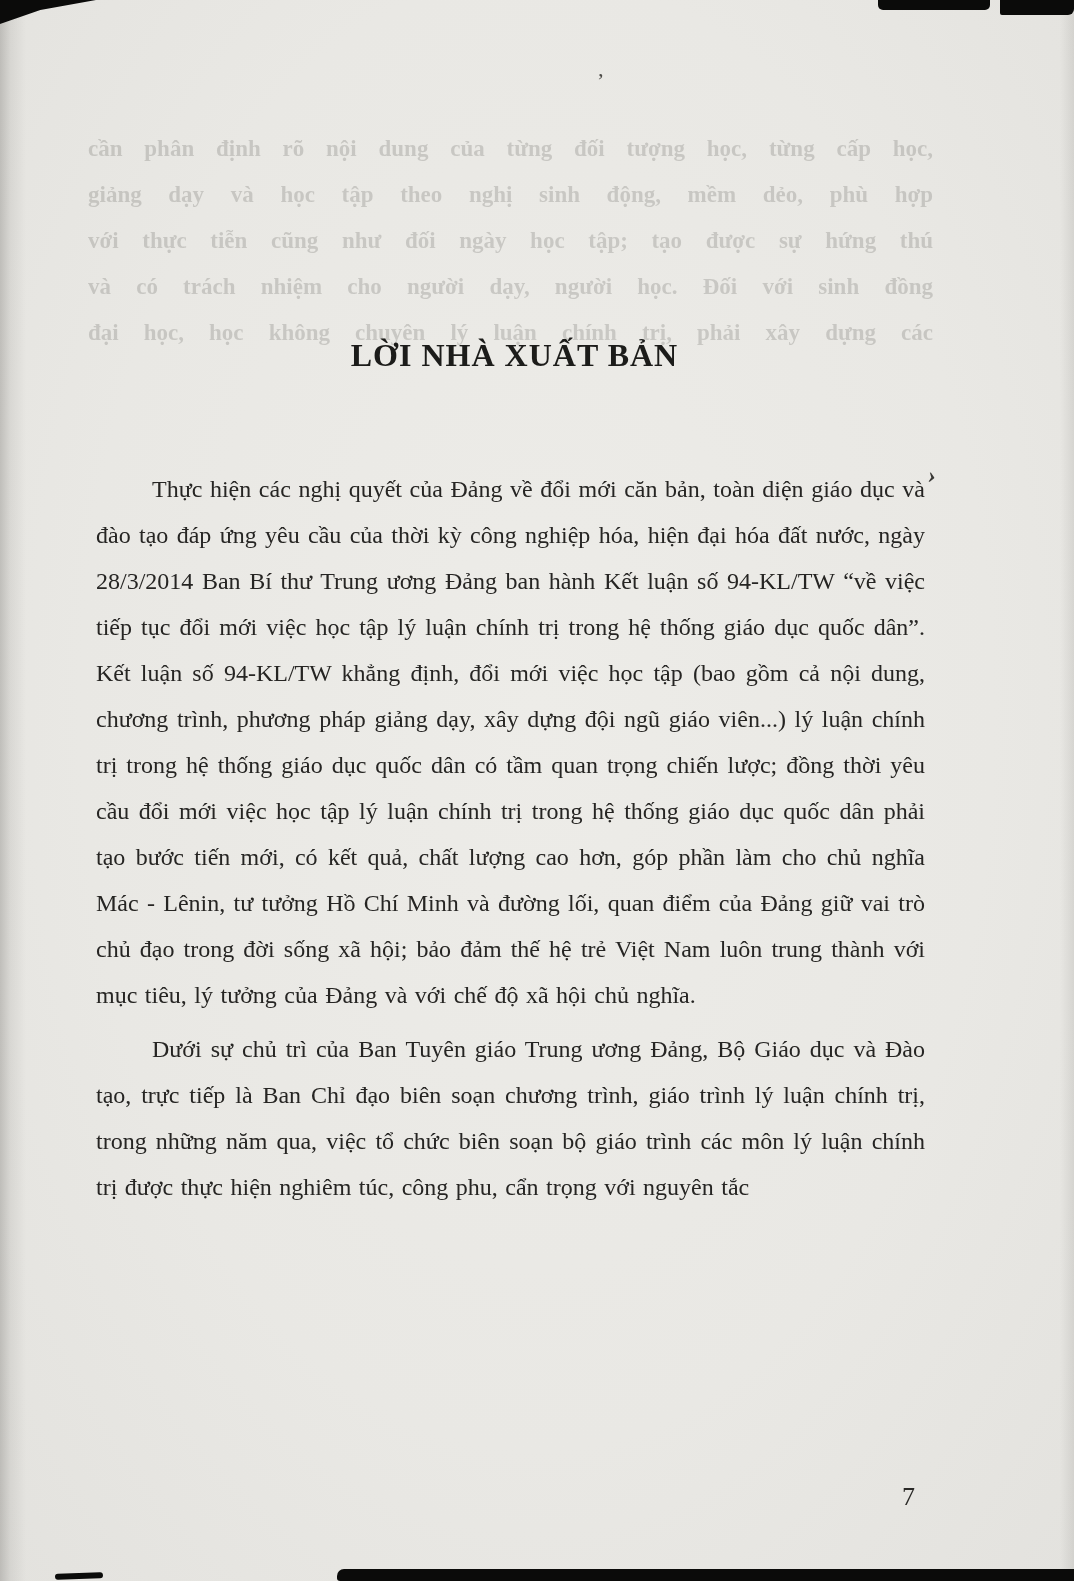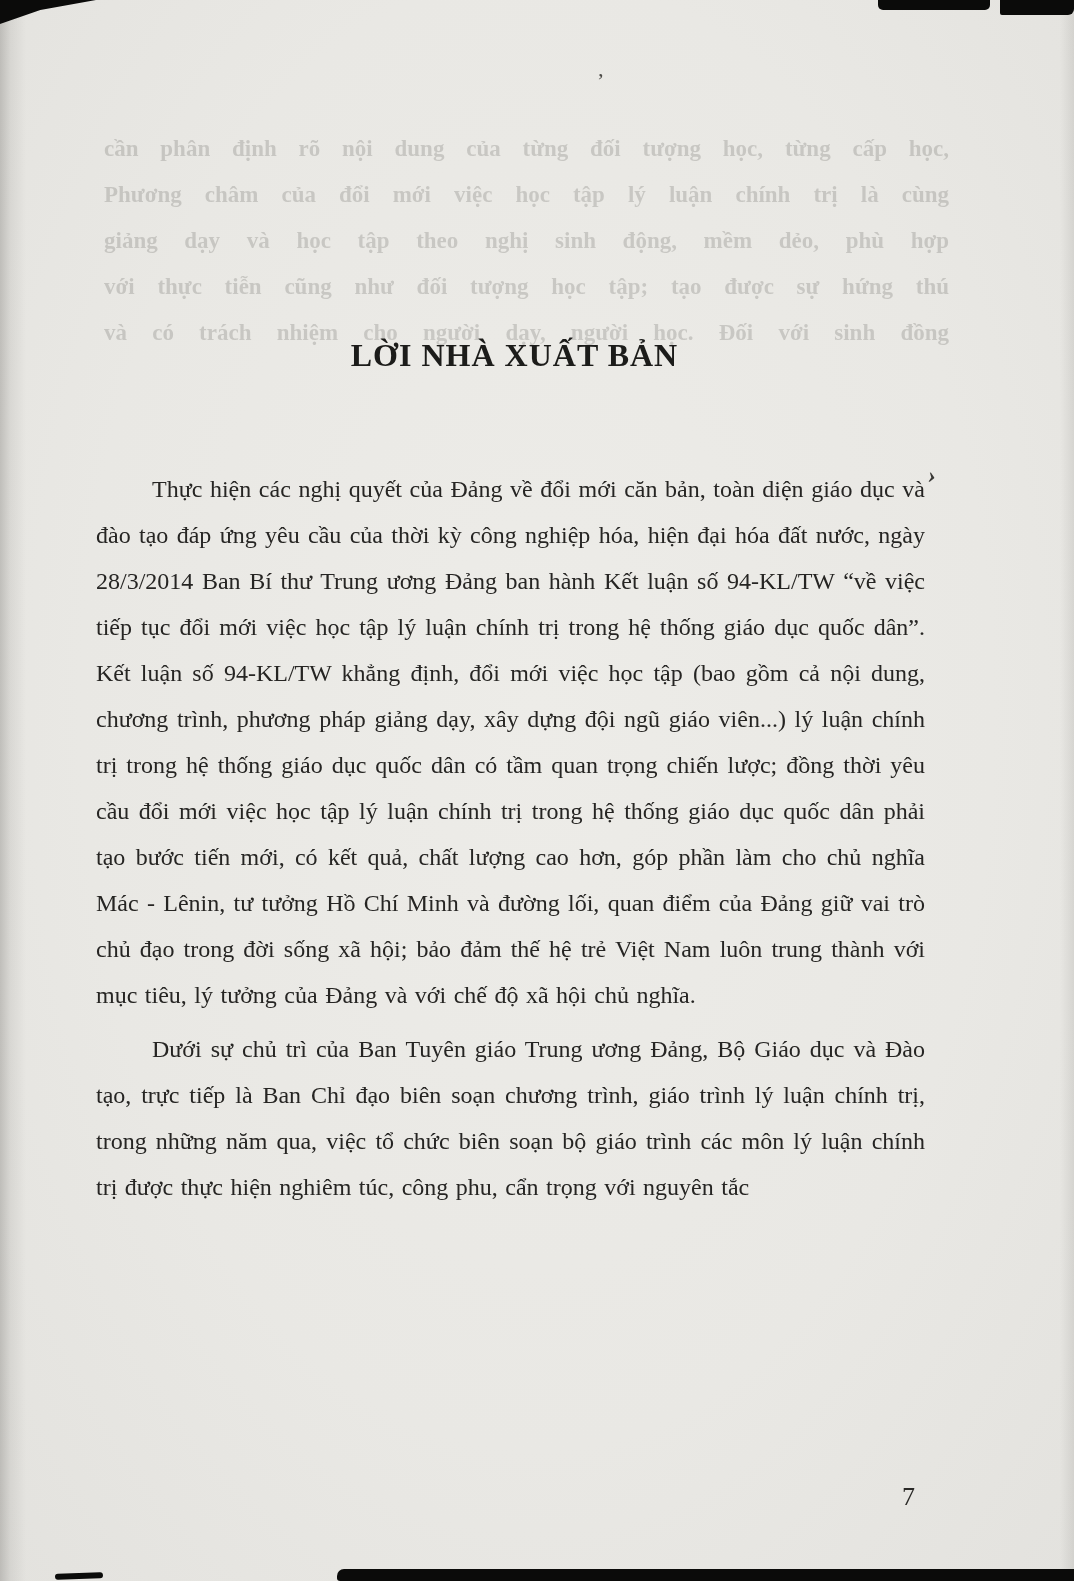--- a/index.html
+++ b/index.html
@@ -22,21 +22,20 @@
     background:linear-gradient(270deg, rgba(90,88,84,.12) 0%, rgba(90,88,84,0) 100%);
     pointer-events:none;
   }
   
   .bleed{
     position:absolute;left:88px;top:126px;width:845px;
     font-size:23px;font-weight:600;line-height:46px;
     color:#45443f;opacity:.20;
     filter:blur(.5px);
     pointer-events:none;
-    margin-left:16px;
   }
   .bleed-line{
     height:46px;overflow:hidden;
     text-align:justify;text-align-last:justify;
   }
   .title{
     position:absolute;left:88px;top:333px;width:845px;margin:4px;
     text-align:center;
     font-size:32px;font-weight:bold;letter-spacing:1px;
     color:#1c1c1a;
@@ -74,24 +73,24 @@
 </head>
 <body>
 
 <div class="scan-page">
 
   <div class="edge-shade"></div>
   <div class="edge-shade-right"></div>
 
   <div class="bleed" id="bleed">
       <div class="bleed-line">cần phân định rõ nội dung của từng đối tượng học, từng cấp học,</div>
-      <div class="bleed-line">Phương châm của đổi mới việc học tập lý luận chính trị là cùng</div>
       <div class="bleed-line">giảng dạy và học tập theo nghị sinh động, mềm dẻo, phù hợp</div>
-      <div class="bleed-line">với thực tiễn cũng như đối tượng học tập; tạo được sự hứng thú</div>
+      <div class="bleed-line">với thực tiễn cũng như đối ngày học tập; tạo được sự hứng thú</div>
       <div class="bleed-line">và có trách nhiệm cho người dạy, người học. Đối với sinh đồng</div>
+      <div class="bleed-line">đại học, học không chuyên lý luận chính trị, phải xây dựng các</div>
     </div>
 
   <div class="top-speck">ʼ</div>
 
   <h1 class="title">LỜI NHÀ XUẤT BẢN</h1>
 
   <div class="right-mark">›</div>
 
   <div class="body-text">
     <p>Thực hiện các nghị quyết của Đảng về đổi mới căn bản, toàn diện giáo dục và đào tạo đáp ứng yêu cầu của thời kỳ công nghiệp hóa, hiện đại hóa đất nước, ngày 28/3/2014 Ban Bí thư Trung ương Đảng ban hành Kết luận số 94-KL/TW “về việc tiếp tục đổi mới việc học tập lý luận chính trị trong hệ thống giáo dục quốc dân”. Kết luận số 94-KL/TW khẳng định, đổi mới việc học tập (bao gồm cả nội dung, chương trình, phương pháp giảng dạy, xây dựng đội ngũ giáo viên...) lý luận chính trị trong hệ thống giáo dục quốc dân có tầm quan trọng chiến lược; đồng thời yêu cầu đổi mới việc học tập lý luận chính trị trong hệ thống giáo dục quốc dân phải tạo bước tiến mới, có kết quả, chất lượng cao hơn, góp phần làm cho chủ nghĩa Mác - Lênin, tư tưởng Hồ Chí Minh và đường lối, quan điểm của Đảng giữ vai trò chủ đạo trong đời sống xã hội; bảo đảm thế hệ trẻ Việt Nam luôn trung thành với mục tiêu, lý tưởng của Đảng và với chế độ xã hội chủ nghĩa.</p>

